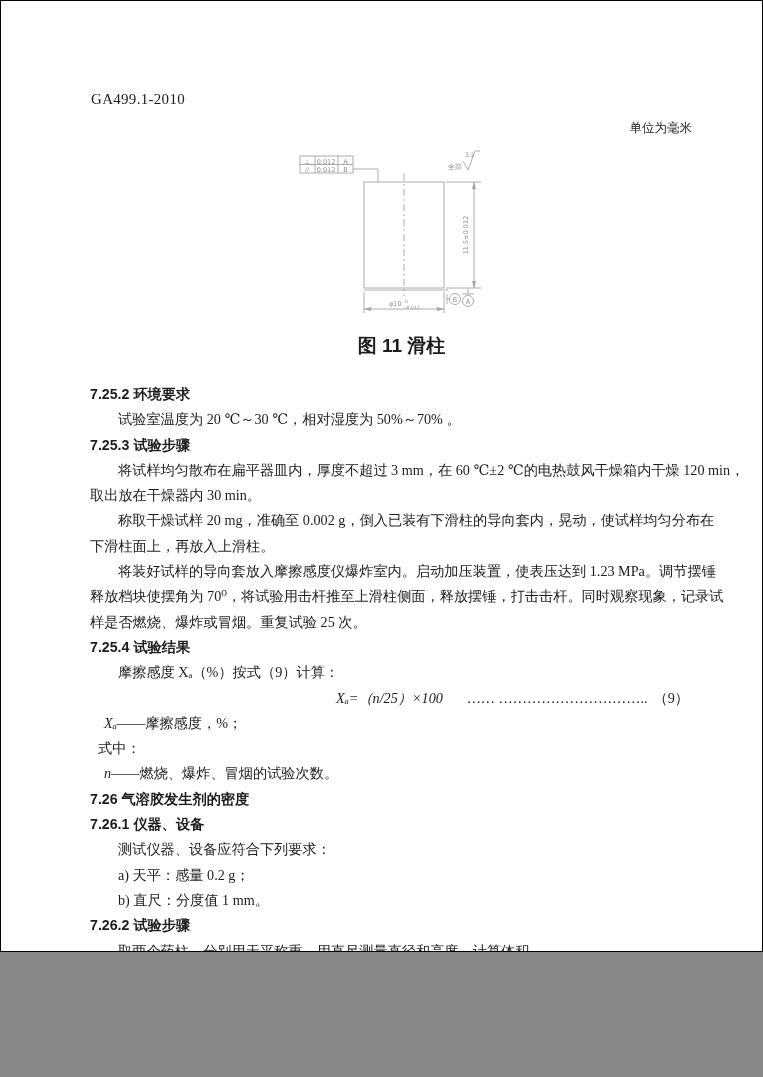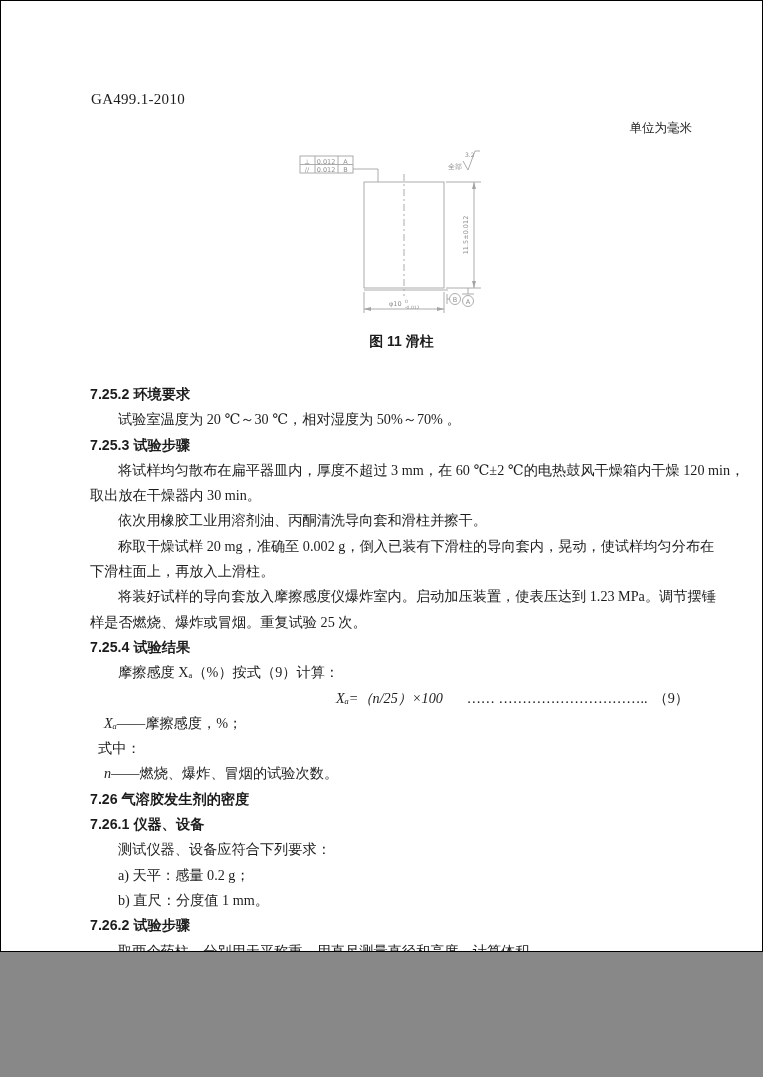--- a/index.html
+++ b/index.html
@@ -7,21 +7,21 @@
     position:relative; width:763px; height:952px; margin:0 auto;
     background:#ffffff; border:1px solid #000; box-sizing:border-box;
     font-family:"Liberation Serif","DejaVu Serif",serif; color:#1c1c1c;
     overflow:hidden;
   }
   .doc-code{position:absolute; left:90px; top:90px; font-size:15px; letter-spacing:.3px;}
   .unit-note{position:absolute; right:70px; top:119px; font-size:12.5px;}
   .fig-svg{position:absolute; left:288px; top:144px;}
   .fig-caption{
     position:absolute; left:0; right:0; top:332px; text-align:center; padding-left:40px;
-    font-family:"Liberation Sans","DejaVu Sans",sans-serif; font-weight:bold; font-size:14px;
+    font-family:"Liberation Sans","DejaVu Sans",sans-serif; font-weight:bold; font-size:19px;
   }
   .flow{
     position:absolute; left:89px; top:381px; width:601px;
     font-size:14.2px; line-height:25.3px;
   }
   .line{white-space:nowrap;}
   .h{font-family:"Liberation Sans","DejaVu Sans",sans-serif; font-weight:bold;}
   .p{text-indent:28px;}
   .c{text-indent:0;}
   .sub{text-indent:8px;}
@@ -101,24 +101,24 @@
   </svg>
 
   <div class="fig-caption">图 11  滑柱</div>
 
   <div class="flow">
       <div class="line h">7.25.2 环境要求</div>
       <div class="line p">试验室温度为 20 ℃～30 ℃，相对湿度为 50%～70% 。</div>
       <div class="line h">7.25.3 试验步骤</div>
       <div class="line p">将试样均匀散布在扁平器皿内，厚度不超过 3 mm，在 60 ℃±2 ℃的电热鼓风干燥箱内干燥 120 min，</div>
       <div class="line c">取出放在干燥器内 30 min。</div>
-      <div class="line p">依次用橡胶工业用溶剂油、丙酮清洗导向套和滑柱并擦干。</div>
       <div class="line p">称取干燥试样 20 mg，准确至 0.002 g，倒入已装有下滑柱的导向套内，晃动，使试样均匀分布在</div>
       <div class="line c">下滑柱面上，再放入上滑柱。</div>
       <div class="line p">将装好试样的导向套放入摩擦感度仪爆炸室内。启动加压装置，使表压达到 1.23 MPa。调节摆锤</div>
+      <div class="line c">释放档块使摆角为 70⁰，将试验用击杆推至上滑柱侧面，释放摆锤，打击击杆。同时观察现象，记录试</div>
       <div class="line c">样是否燃烧、爆炸或冒烟。重复试验 25 次。</div>
       <div class="line h">7.25.4 试验结果</div>
       <div class="line p">摩擦感度 Xₐ（%）按式（9）计算：</div>
       <div class="line formula">
         <i class="f-expr">Xₐ=（n/25）×100</i>
         <span class="f-dots">……  …………………………..</span>
         <span class="f-num">（9）</span>
       </div>
       <div class="line def"><i>Xₐ</i><span>——摩擦感度，%；</span></div>
       <div class="line sub">式中：</div>

